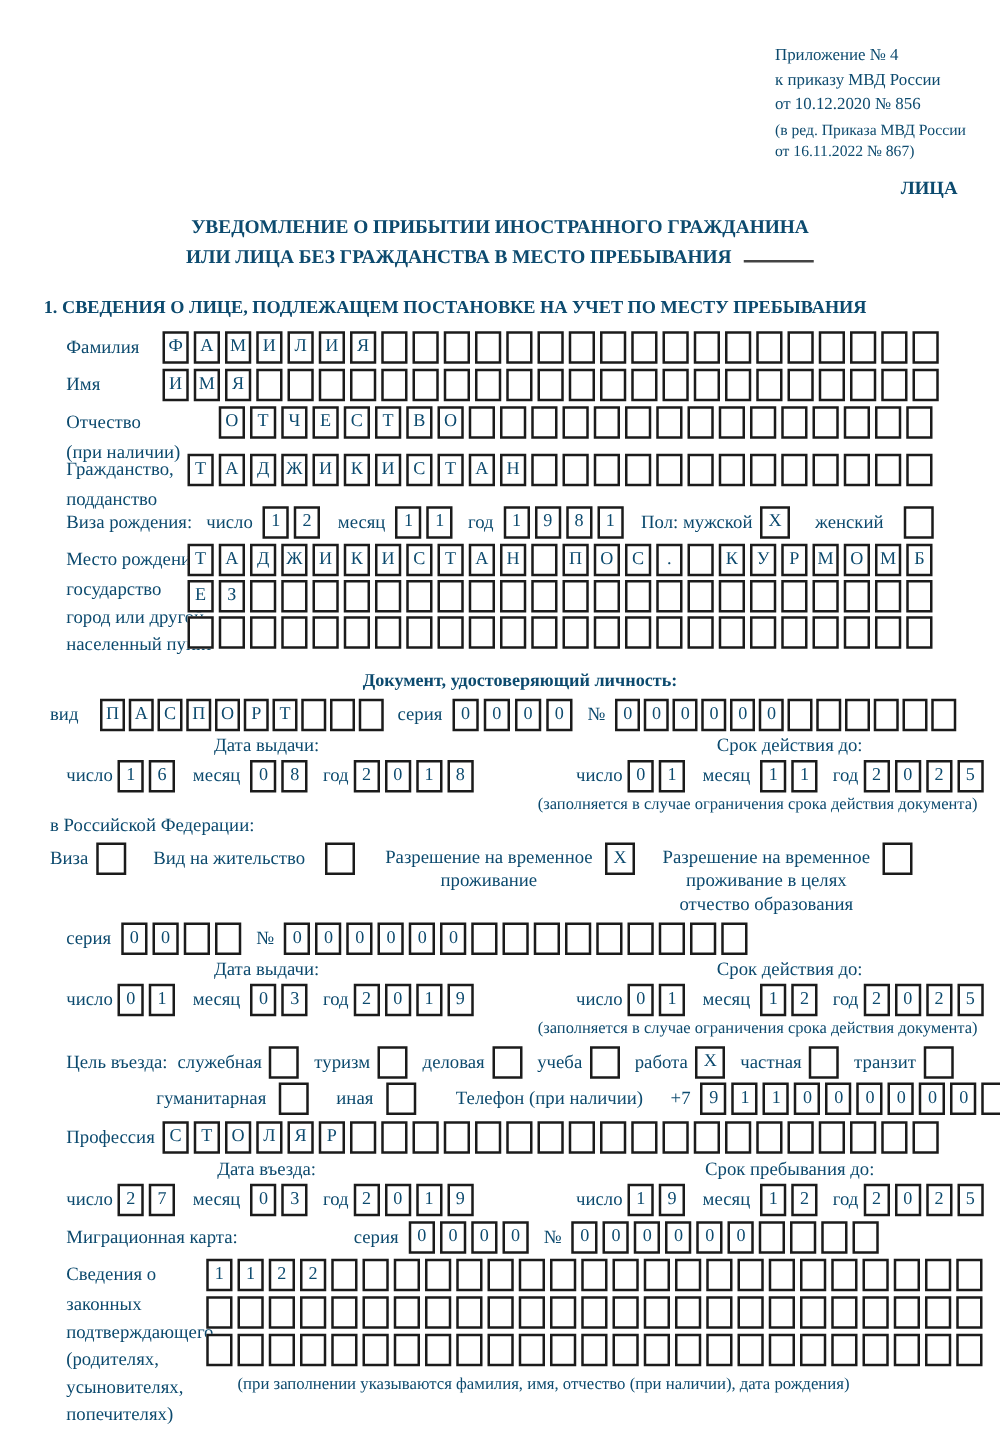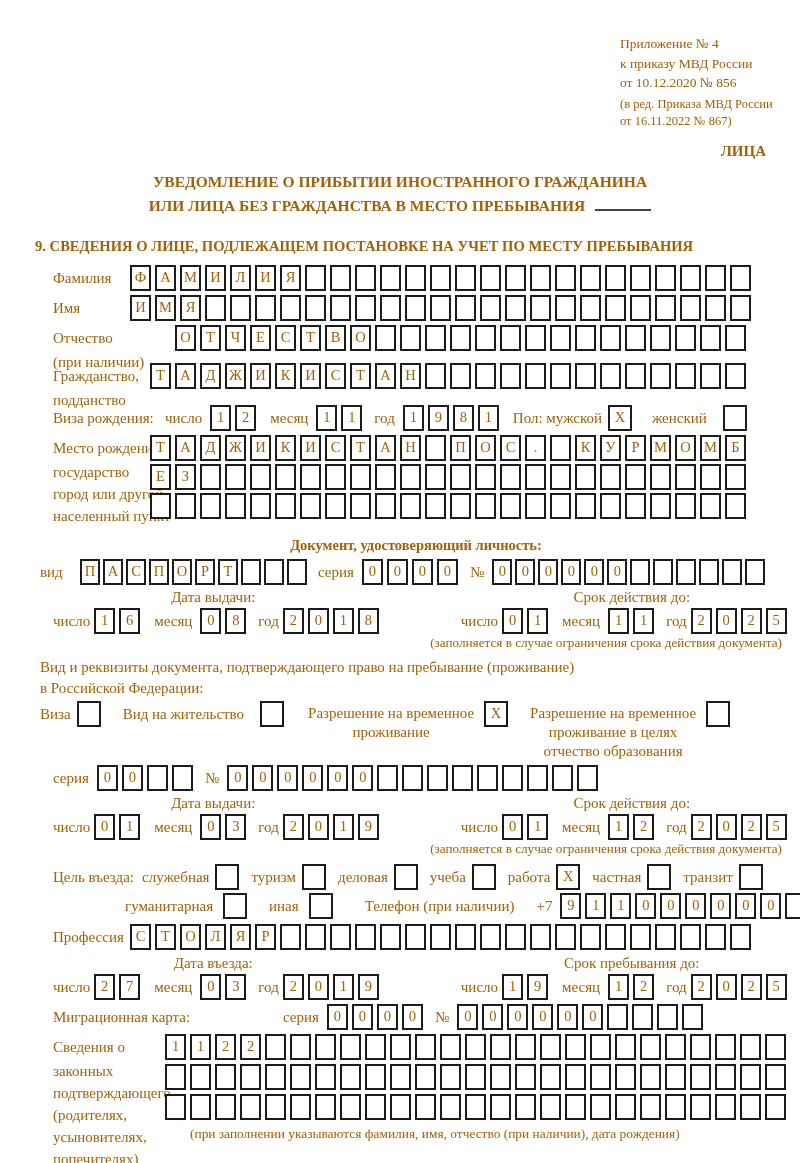--- a/index.html
+++ b/index.html
@@ -1,18 +1,18 @@
 <!DOCTYPE html>
 <html lang="ru"><head>
 <meta charset="utf-8">
 <style>
   * { margin:0; padding:0; box-sizing:border-box; }
   html,body { background:#ffffff; }
   .page {
-    width:800px; height:1163px; background:#fff; color:#a16207;
+    width:800px; height:1163px; background:#fff; color:#0c4a6e;
     font-family:"Liberation Serif","DejaVu Serif",serif; font-size:15px;
     padding:34px 8px 0 40px; position:relative; overflow:hidden;
   }
   .appendix { margin-left:580px; width:200px; font-size:13.5px; line-height:1.45; }
   .appendix .amend { font-size:12.5px; margin-top:3px; line-height:1.4; }
   .form-label { text-align:right; font-weight:bold; margin-top:12px; margin-right:26px; font-size:15px; }
   .title { width:800px; margin-left:-40px; margin-top:10px; text-align:center; font-weight:bold; font-size:15.5px; line-height:24px; }
   .blank-line { display:inline-block; width:56px; border-bottom:2px solid #444; height:14px; margin-left:10px; vertical-align:baseline; }
   .sec-heading { font-weight:bold; font-size:14.6px; margin:20px 0 0 -5px; }
 
@@ -55,21 +55,21 @@
   </div>
   <div class="form-label">ЛИЦА</div>
 
   <div class="title">
     <div>УВЕДОМЛЕНИЕ О ПРИБЫТИИ ИНОСТРАННОГО ГРАЖДАНИНА</div>
     <div>
       <span>ИЛИ ЛИЦА БЕЗ ГРАЖДАНСТВА В МЕСТО ПРЕБЫВАНИЯ</span><span class="blank-line"></span>
     </div>
   </div>
 
-  <div class="sec-heading">9. СВЕДЕНИЯ О ЛИЦЕ, ПОДЛЕЖАЩЕМ ПОСТАНОВКЕ НА УЧЕТ ПО МЕСТУ ПРЕБЫВАНИЯ</div>
+  <div class="sec-heading">1. СВЕДЕНИЯ О ЛИЦЕ, ПОДЛЕЖАЩЕМ ПОСТАНОВКЕ НА УЧЕТ ПО МЕСТУ ПРЕБЫВАНИЯ</div>
 
   <div class="row ml13" style="margin-top:10px">
     <span class="lbl" style="width:77px">Фамилия</span>
     <span class="cells">
         <span class="cell">Ф</span>
         <span class="cell">А</span>
         <span class="cell">М</span>
         <span class="cell">И</span>
         <span class="cell">Л</span>
         <span class="cell">И</span>
@@ -384,21 +384,20 @@
     <span class="lbl ml8">год</span>
     <span class="cells" style="margin-left:4px">
         <span class="cell">2</span>
         <span class="cell">0</span>
         <span class="cell">2</span>
         <span class="cell">5</span>
       </span>
   </div>
   <div class="note">(заполняется в случае ограничения срока действия документа)</div>
 
-  <div class="row" style="margin-top:8px;line-height:19px">Вид и реквизиты документа, подтверждающего право на пребывание (проживание)</div>
   <div class="row" style="margin-top:2px;line-height:19px">в Российской Федерации:</div>
 
   <div class="row" style="margin-top:3px">
     <span class="lbl">Виза</span>
     <span class="cells cb">
         <span class="cell"></span>
       </span>
     <span class="lbl" style="margin-left:18px">Вид на жительство</span>
     <span class="cells cb ml16">
         <span class="cell"></span>

